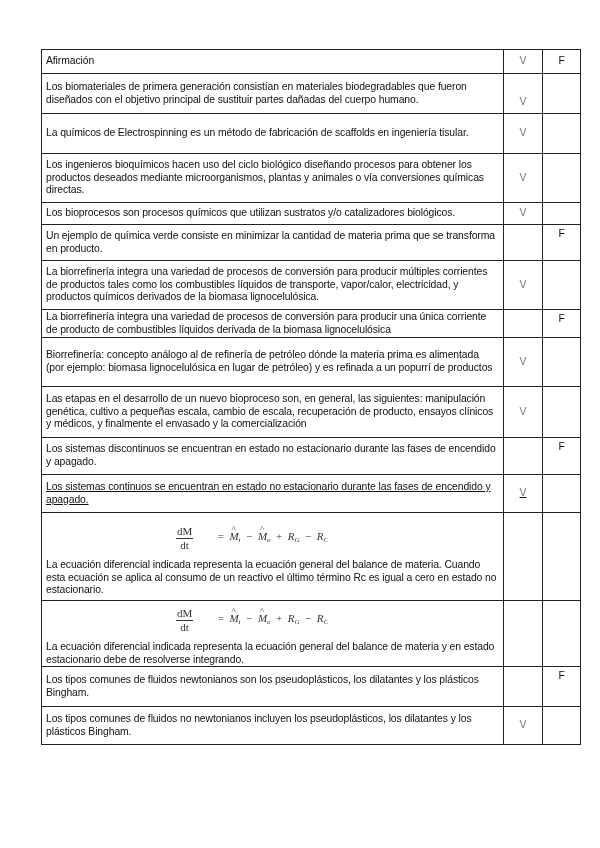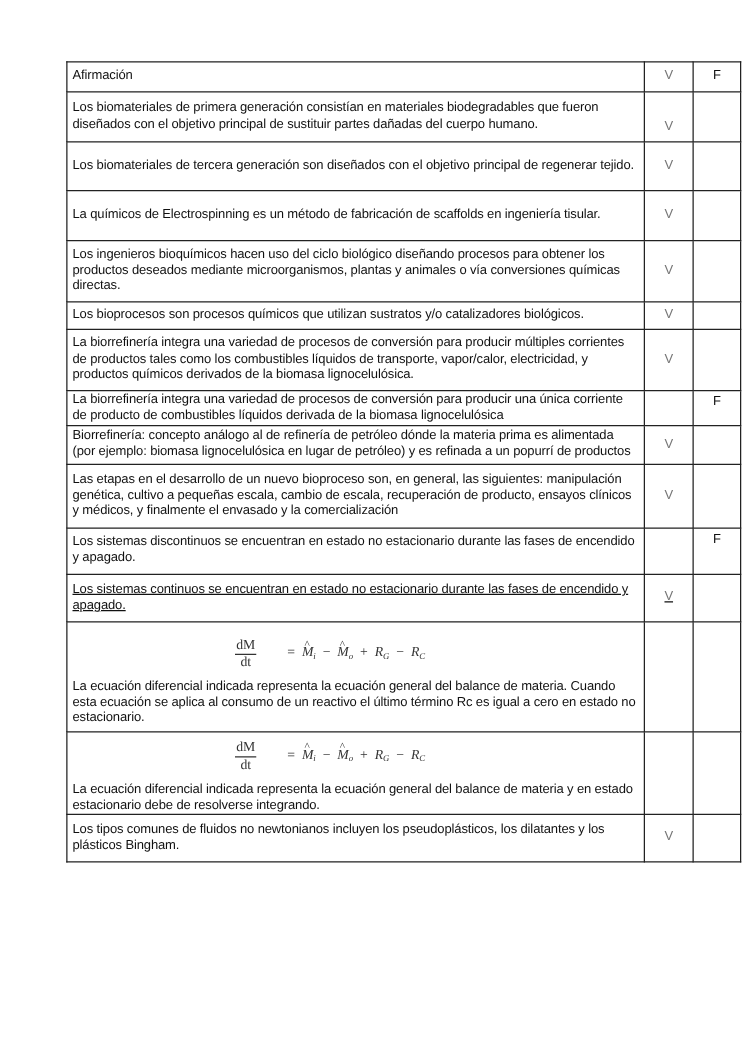--- a/index.html
+++ b/index.html
@@ -1,19 +1,19 @@
 <!DOCTYPE html>
 <html><head>
 <meta charset="utf-8">
 <style>
   html, body { margin: 0; padding: 0; background: #ffffff; }
   body { width: 600px; height: 848px; position: relative; overflow: hidden;
          font-family: "Liberation Sans", sans-serif; color: #111; }
   table.tf {
-    position: absolute; left: 53px; top: 49px;
+    position: absolute; left: 41px; top: 49px;
     width: 539px; border-collapse: collapse; table-layout: fixed;
     font-size: 10.4px; line-height: 12.6px; letter-spacing: -0.1px;
   }
   table.tf td {
     border: 1.3px solid #222; padding: 0 4px; vertical-align: middle;
     word-wrap: break-word;
   }
   col.c-text { width: 462px; }
   col.c-v { width: 39px; }
   col.c-f { width: 38px; }
@@ -45,51 +45,51 @@
     <tr style="height:24px">
       <td>Afirmación</td>
       <td class="mark mark-v">V</td>
       <td class="mark mark-f">F</td>
     </tr>
   <tr style="height: 40px;">
     <td class="text">Los biomateriales de primera generación consistían en materiales biodegradables que fueron diseñados con el objetivo principal de sustituir partes dañadas del cuerpo humano.</td>
     <td class="mark mark-v" style="vertical-align: bottom; padding-bottom: 4px;">V</td>
     <td class="mark mark-f"></td>
   </tr>
-      <tr style="height: 39px;">
-    <td class="text">Los biomateriales de tercera generación son diseñados con el objetivo principal de regenerar tejido.</td>
-    <td class="mark mark-v">V</td>
-    <td class="mark mark-f"></td>
-  </tr>
       <tr style="height: 40px;">
     <td class="text">La químicos de Electrospinning es un método de fabricación de scaffolds en ingeniería tisular.</td>
     <td class="mark mark-v">V</td>
     <td class="mark mark-f"></td>
   </tr>
       <tr style="height: 49px;">
     <td class="text">Los ingenieros bioquímicos hacen uso del ciclo biológico diseñando procesos para obtener los productos deseados mediante microorganismos, plantas y animales o vía conversiones químicas directas.</td>
     <td class="mark mark-v">V</td>
     <td class="mark mark-f"></td>
   </tr>
       <tr style="height: 22px;">
     <td class="text">Los bioprocesos son procesos químicos que utilizan sustratos y/o catalizadores biológicos.</td>
     <td class="mark mark-v">V</td>
     <td class="mark mark-f"></td>
   </tr>
+      <tr style="height: 36px;">
+    <td class="text">Un ejemplo de química verde consiste en minimizar la cantidad de materia prima que se transforma en producto.</td>
+    <td class="mark mark-v"></td>
+    <td class="mark mark-f" style="vertical-align: top; padding-top: 3px;">F</td>
+  </tr>
       <tr style="height: 49px;">
     <td class="text">La biorrefinería integra una variedad de procesos de conversión para producir múltiples corrientes de productos tales como los combustibles líquidos de transporte, vapor/calor, electricidad, y productos químicos derivados de la biomasa lignocelulósica.</td>
     <td class="mark mark-v">V</td>
     <td class="mark mark-f"></td>
   </tr>
       <tr style="height: 28px;">
     <td class="text">La biorrefinería integra una variedad de procesos de conversión para producir una única corriente de producto de combustibles líquidos derivada de la biomasa lignocelulósica</td>
     <td class="mark mark-v"></td>
     <td class="mark mark-f" style="vertical-align: top; padding-top: 3px;">F</td>
   </tr>
-      <tr style="height: 31px;">
+      <tr style="height: 49px;">
     <td class="text">Biorrefinería: concepto análogo al de refinería de petróleo dónde la materia prima es alimentada (por ejemplo: biomasa lignocelulósica en lugar de petróleo) y es refinada a un popurrí de productos</td>
     <td class="mark mark-v">V</td>
     <td class="mark mark-f"></td>
   </tr>
       <tr style="height: 51px;">
     <td class="text">Las etapas en el desarrollo de un nuevo bioproceso son, en general, las siguientes: manipulación genética, cultivo a pequeñas escala, cambio de escala, recuperación de producto, ensayos clínicos y médicos, y finalmente el envasado y la comercialización</td>
     <td class="mark mark-v">V</td>
     <td class="mark mark-f"></td>
   </tr>
       <tr style="height: 37px; margin-top: 28px;">
@@ -135,19 +135,24 @@
       <span class="hat">M</span><span class="sub">o</span>
       <span class="op">+</span>
       <span>R</span><span class="sub">G</span>
       <span class="op">−</span>
       <span>R</span><span class="sub">C</span>
     </span>
   </span><span>La ecuación diferencial indicada representa la ecuación general del balance de materia y en estado estacionario debe de resolverse integrando.</span></td>
     <td class="mark mark-v"></td>
     <td class="mark mark-f"></td>
   </tr>
+      <tr style="height: 40px;">
+    <td class="text">Los tipos comunes de fluidos newtonianos son los pseudoplásticos, los dilatantes y los plásticos Bingham.</td>
+    <td class="mark mark-v"></td>
+    <td class="mark mark-f" style="vertical-align: top; padding-top: 3px;">F</td>
+  </tr>
       <tr style="height: 38px;">
     <td class="text">Los tipos comunes de fluidos no newtonianos incluyen los pseudoplásticos, los dilatantes y los plásticos Bingham.</td>
     <td class="mark mark-v">V</td>
     <td class="mark mark-f"></td>
   </tr>
     </tbody>
 </table>
 
 </body></html>

